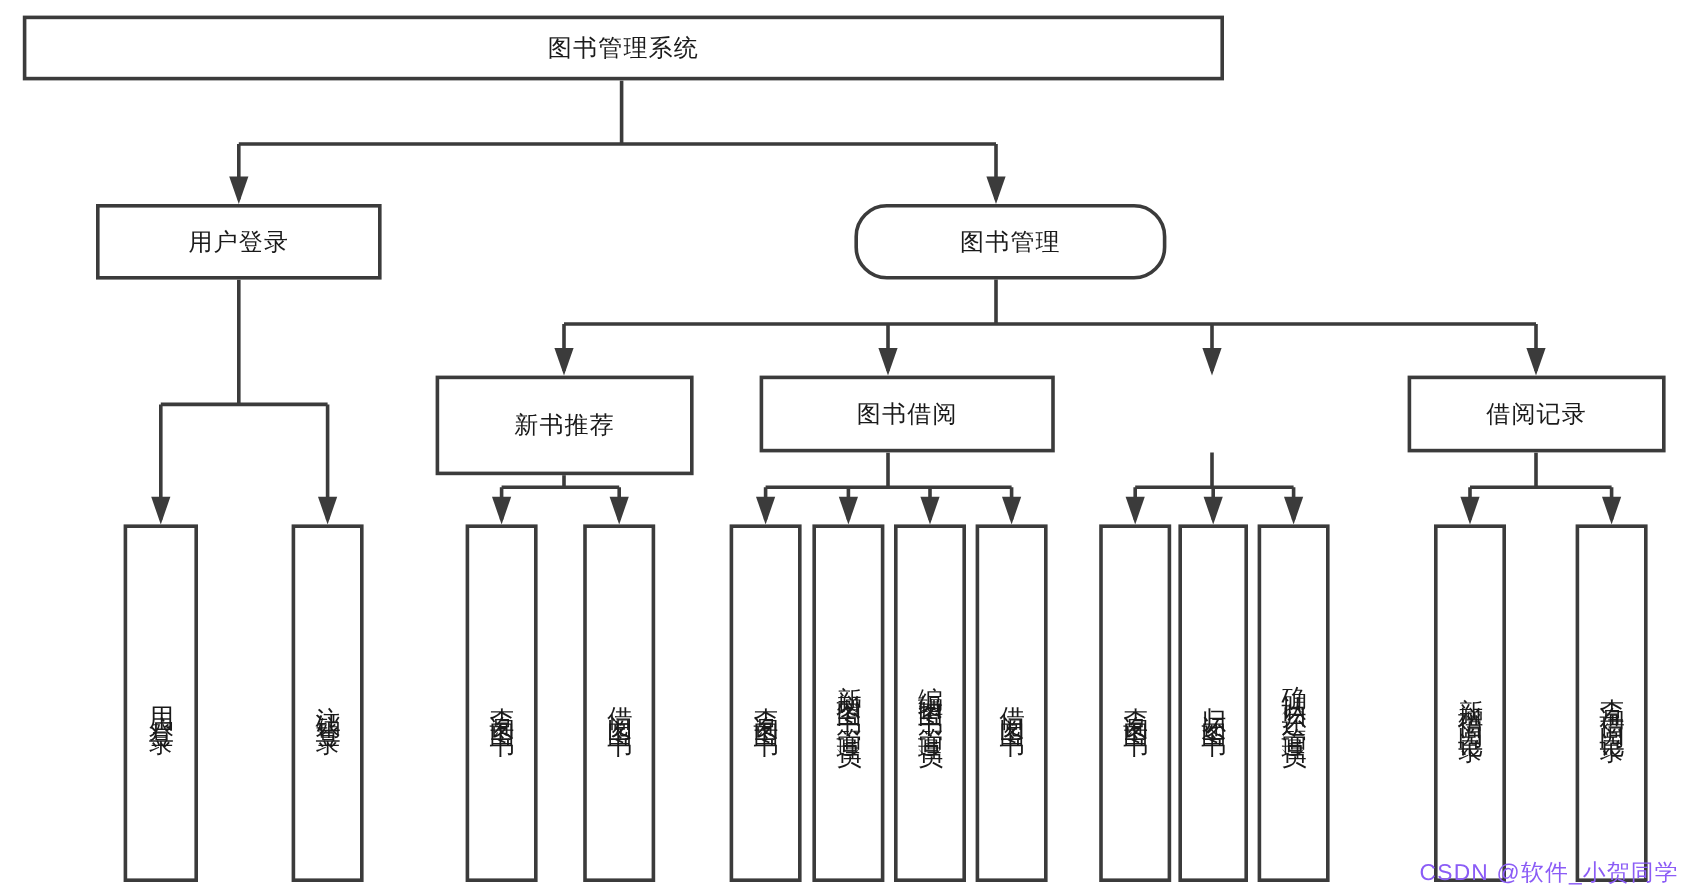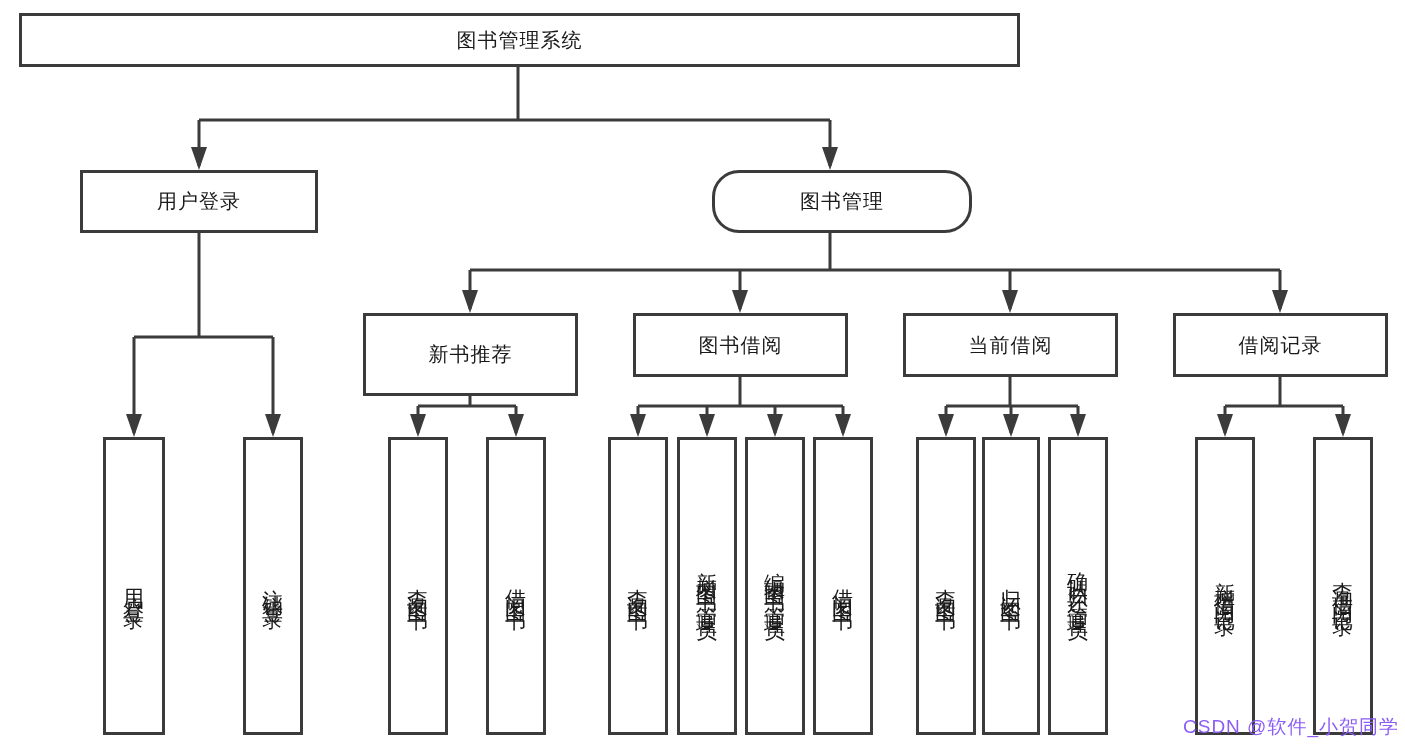--- a/index.html
+++ b/index.html
@@ -16,21 +16,21 @@
   .hlabel{font-size:20px;letter-spacing:1px;white-space:nowrap;}
   .leaf{
     writing-mode:vertical-rl;text-orientation:mixed;
     font-size:21px;letter-spacing:7px;line-height:1;
   }
   
   #n-root{left:19px;top:13px;width:1001px;height:54px;}
   #n-user-login{left:80px;top:170px;width:238px;height:63px;}
   #n-book-mgmt{left:712px;top:170px;width:260px;height:63px;border-radius:27px;}
   #n-new-book{left:363px;top:313px;width:215px;height:83px;}
-  #n-book-borrow{left:633px;top:313px;width:215px;height:64px;}
+  #n-book-borrow{left:633px;top:313px;width:246px;height:64px;}
   #n-current-borrow{left:903px;top:313px;width:215px;height:64px;}
   #n-borrow-records{left:1173px;top:313px;width:215px;height:64px;}
   .leaf{top:437px;height:298px;}
   #l-user-login{left:103px;width:62px;}
   #l-logout{left:243px;width:60px;}
   #l-query-1{left:388px;width:60px;}
   #l-borrow-1{left:486px;width:60px;}
   #l-query-2{left:608px;width:60px;}
   #l-add-books{left:677px;width:60px;}
   #l-edit-books{left:745px;width:60px;}
@@ -93,23 +93,20 @@
   <div class="box" id="n-book-mgmt">
     <span class="hlabel">图书管理</span>
   </div>
 
   <div class="box" id="n-new-book">
     <span class="hlabel">新书推荐</span>
   </div>
   <div class="box" id="n-book-borrow">
     <span class="hlabel">图书借阅</span>
   </div>
-  <div class="box" id="n-current-borrow">
-    <span class="hlabel">当前借阅</span>
-  </div>
   <div class="box" id="n-borrow-records">
     <span class="hlabel">借阅记录</span>
   </div>
 
   <div class="box leaf" id="l-user-login">用户登录</div>
   <div class="box leaf" id="l-logout">注销登录</div>
 
   <div class="box leaf" id="l-query-1">查询图书</div>
   <div class="box leaf" id="l-borrow-1">借阅图书</div>
 

